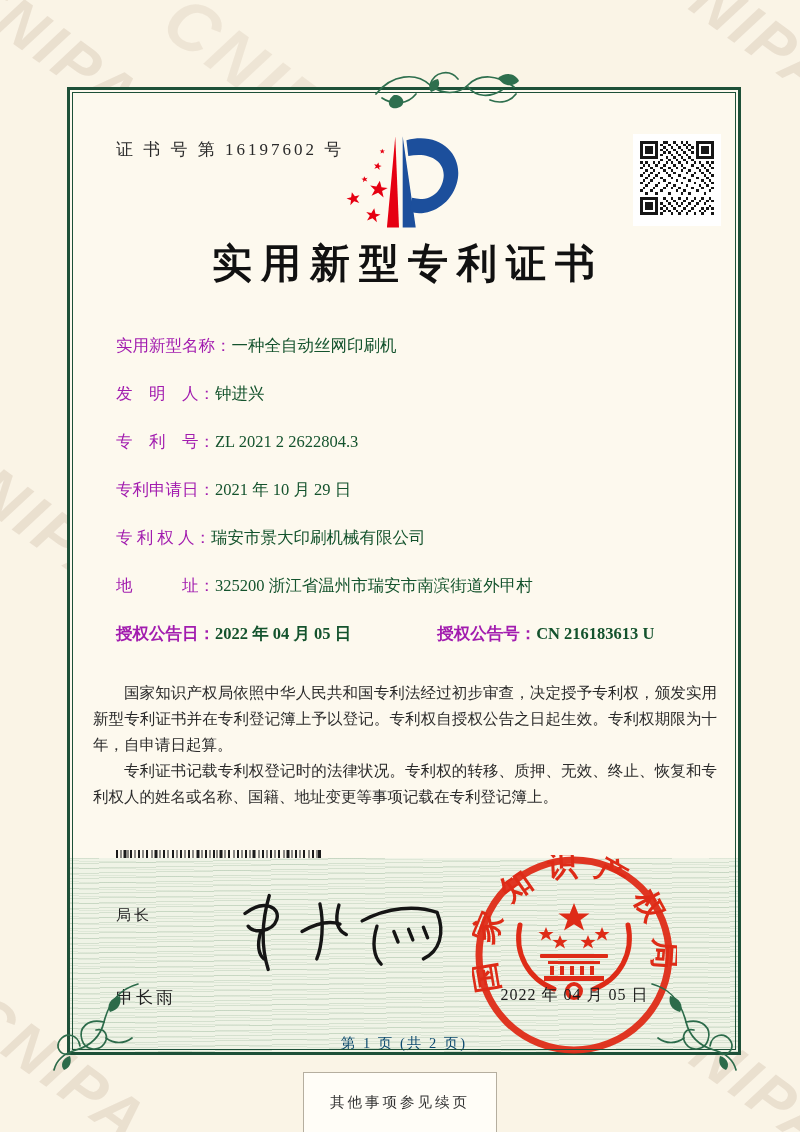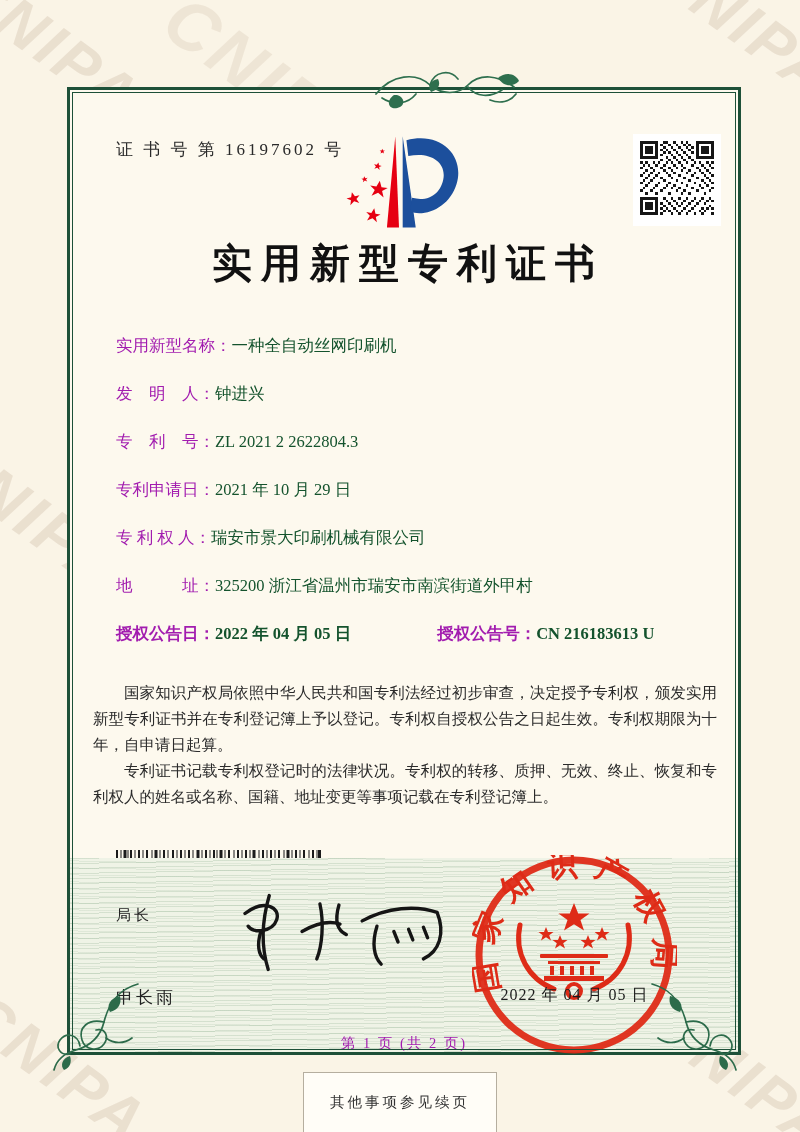--- a/index.html
+++ b/index.html
@@ -91,21 +91,21 @@
   .seal { position:absolute; left:402px; top:765px; width:205px; height:205px; }
   .seal svg { position:absolute; inset:0; }
   .seal-date {
     position:absolute; left:0; top:130px; width:100%;
     text-align:center; font-size:16px; letter-spacing:1px; color:#1c1c1c;
     font-family:"Liberation Serif", serif;
   }
 
   .page-indicator {
     position:absolute; left:0; top:944px; width:100%;
-    text-align:center; font-size:14.5px; letter-spacing:2px; color:#a21caf;
+    text-align:center; font-size:14.5px; letter-spacing:2px; color:#0c4a6e;
   }
 
   
   .continuation {
     position:absolute; left:50%; top:1072px; transform:translateX(-50%);
     background:#fffdf7; border:1px solid #b5ae9f;
     padding:20px 26px; font-size:14.5px; letter-spacing:3px; color:#333;
   }
 </style>
 </head>

